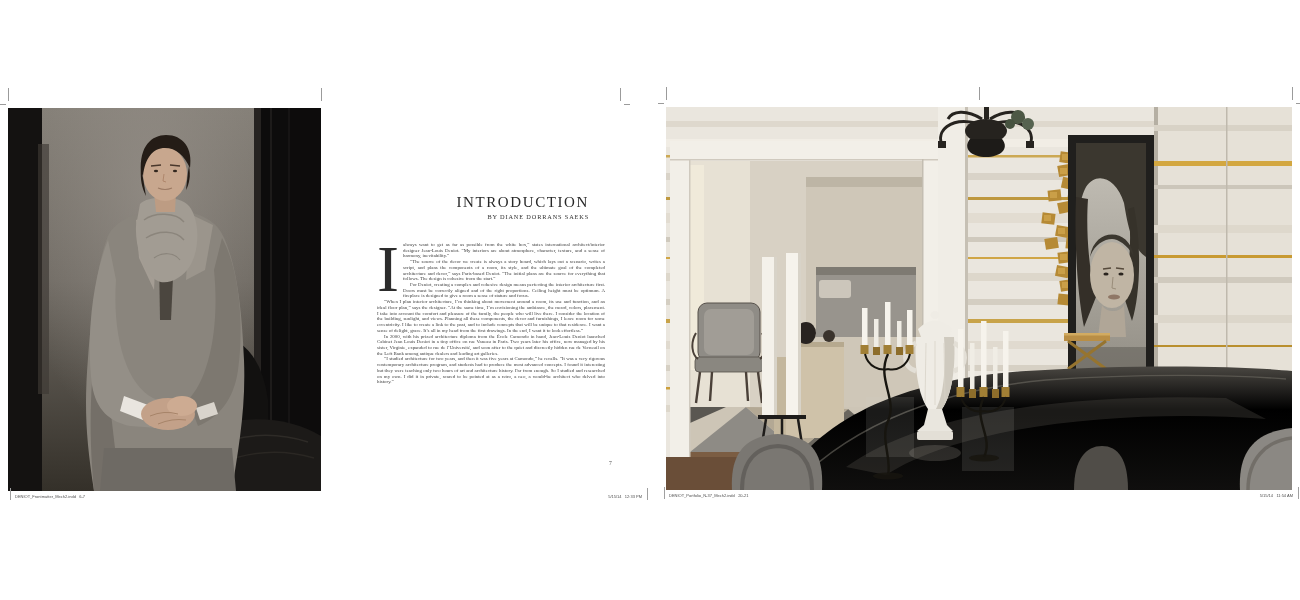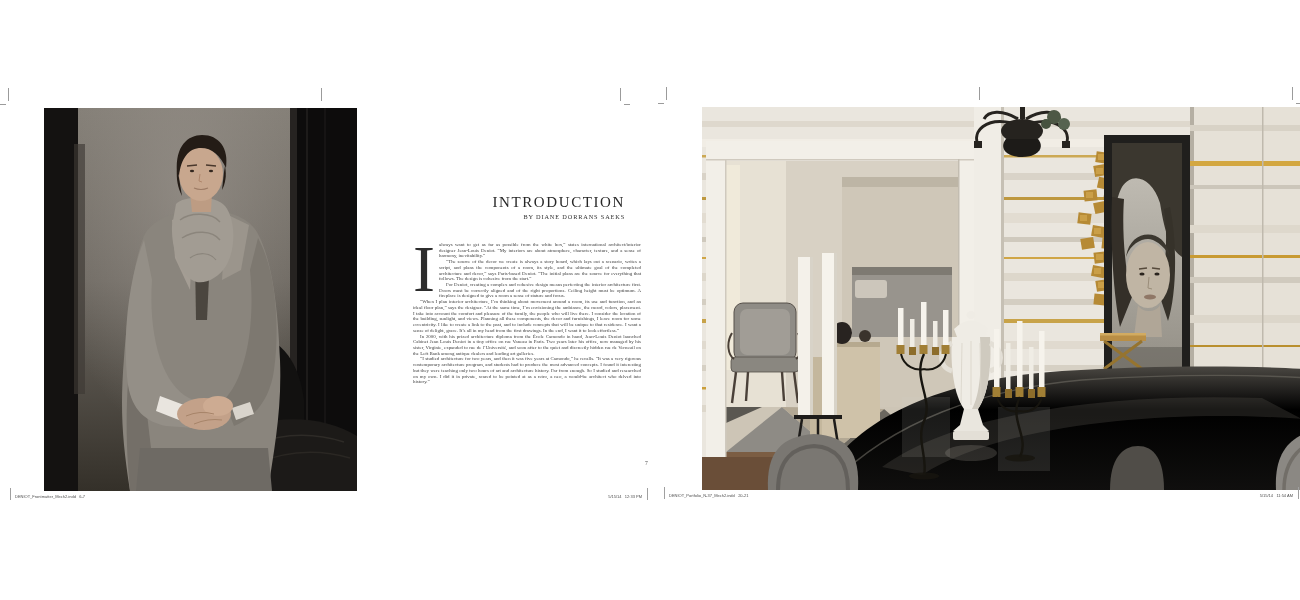--- a/index.html
+++ b/index.html
@@ -5,21 +5,21 @@
   html,body{margin:0;padding:0;background:#ffffff;}
   .canvas{position:relative;width:1300px;height:600px;background:#ffffff;overflow:hidden;
           font-family:"Liberation Serif", serif;}
 
   
   .mark{position:absolute;background:#9b9b9b;}
   .mark.v{width:1px;height:13px;}
   .mark.h{height:1px;width:6px;}
 
   
-  .spread{position:absolute;margin-left:36px;}
+  .spread{position:absolute;}
   .spread-left{left:8px;top:108px;width:612px;height:383px;}
   .spread-right{left:666px;top:107px;width:626px;height:383px;}
 
   figure.photo{position:absolute;margin:0;padding:0;overflow:hidden;}
   figure.photo svg{display:block;width:100%;height:100%;}
   .photo-portrait{left:0;top:0;width:313px;height:383px;}
   .photo-interior{left:0;top:0;width:626px;height:383px;}
 
   
   .intro-page{position:absolute;left:313px;top:0;width:299px;height:383px;background:#ffffff;}

